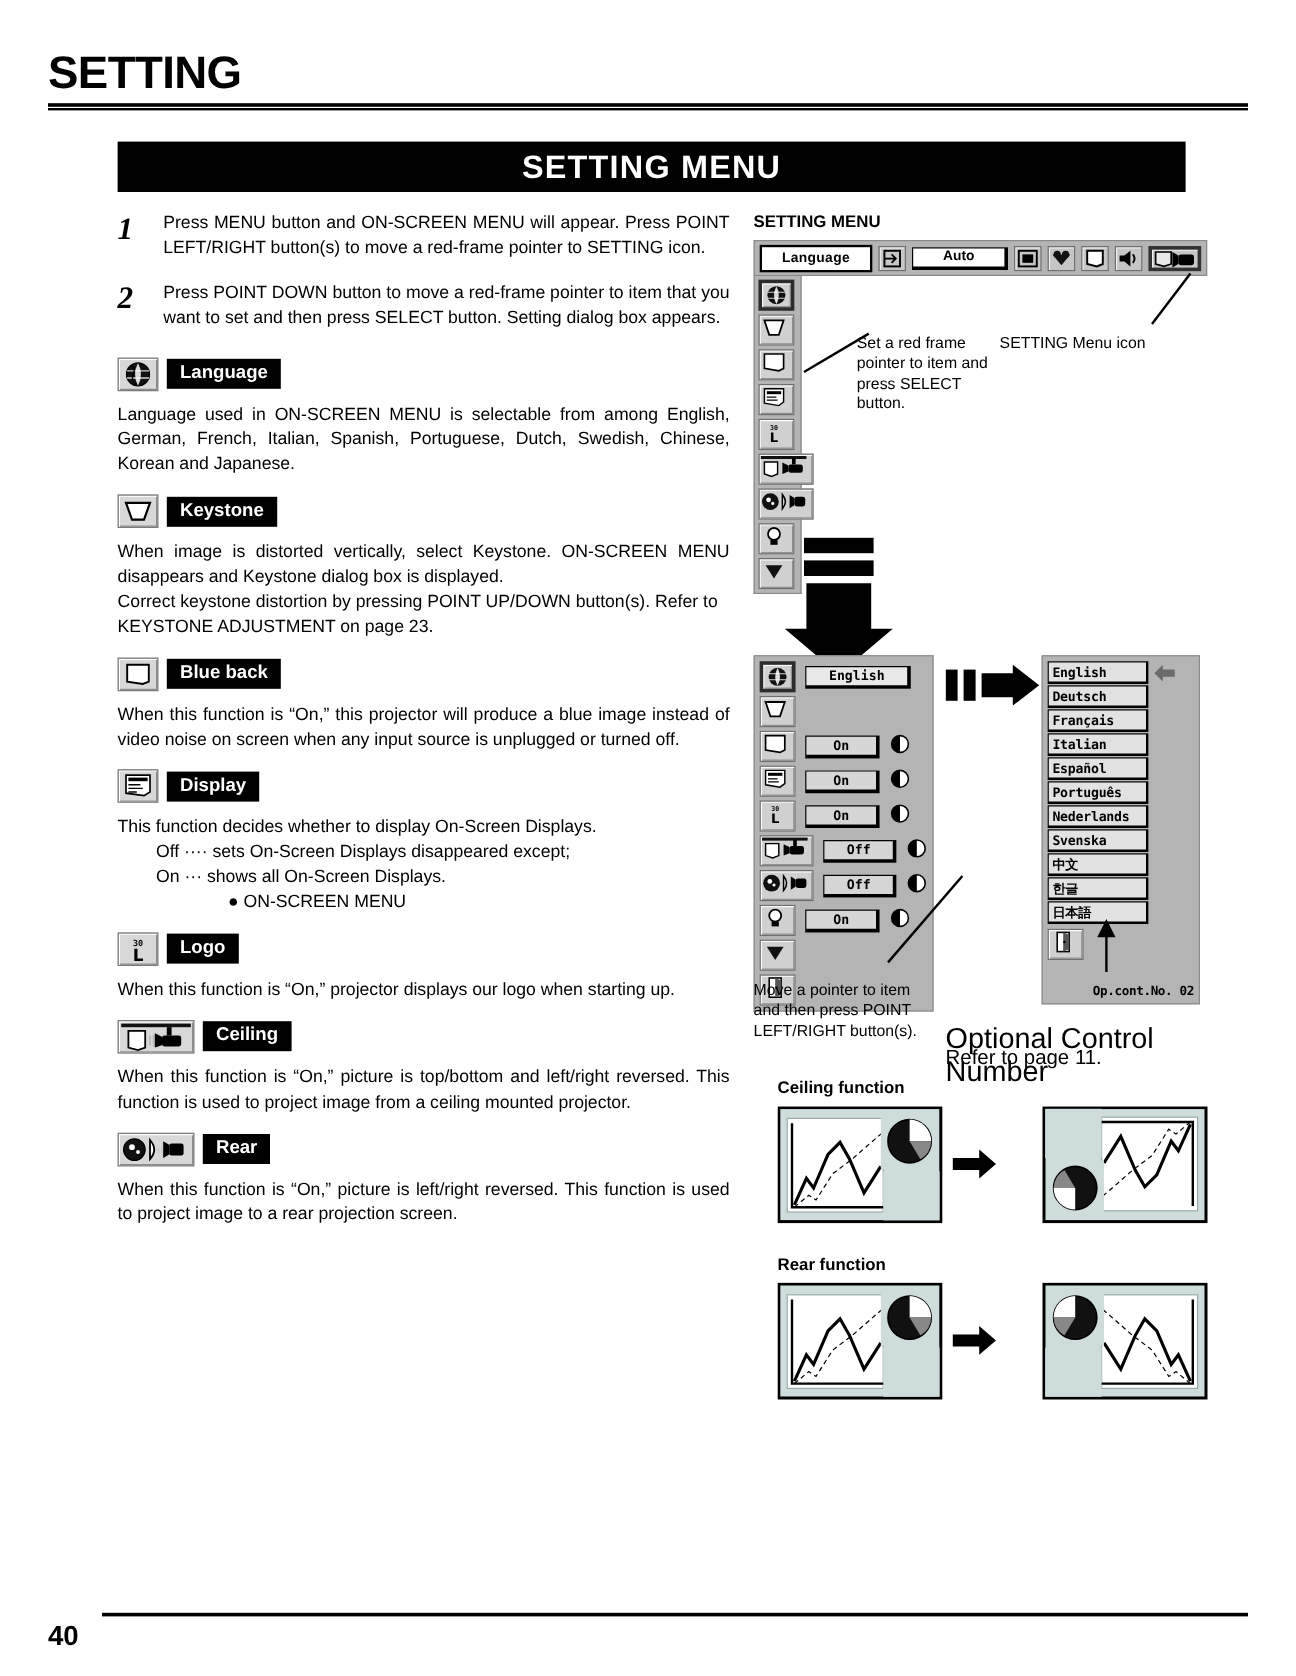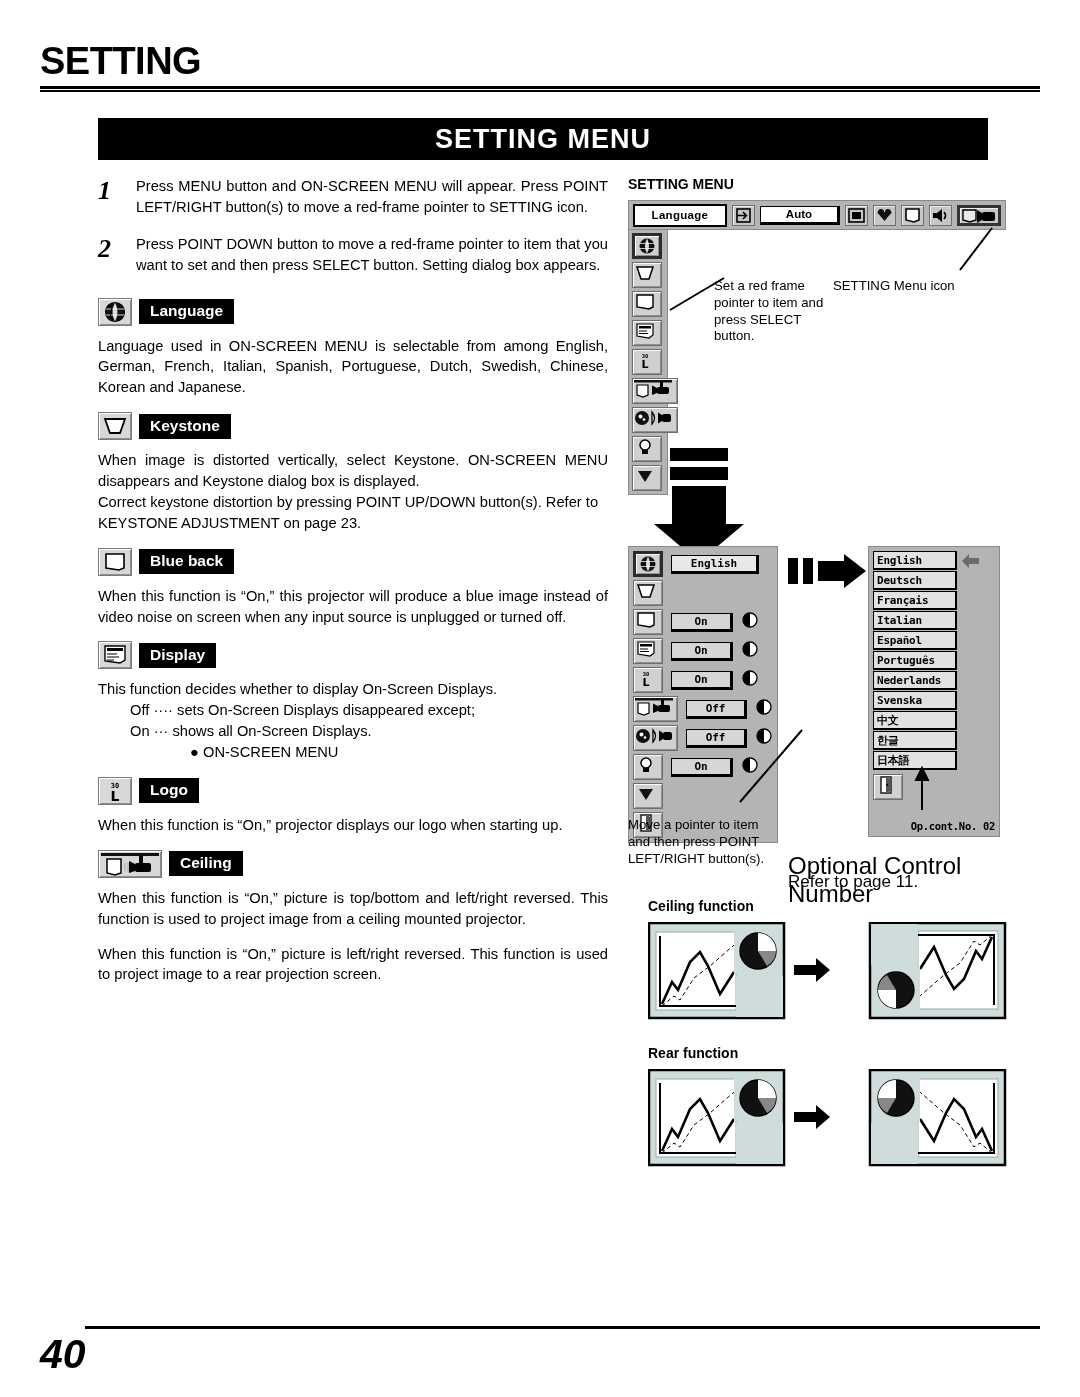--- a/index.html
+++ b/index.html
@@ -118,21 +118,21 @@
     font-size:11px; font-weight:bold; font-family:"DejaVu Sans Mono", monospace;
     letter-spacing:-0.2px;
   }
   .opnum { font-size:10.5px; font-weight:bold; font-family:"DejaVu Sans Mono", monospace; letter-spacing:-0.3px; }
 
   .fn-title { font-size:14px; font-weight:bold; margin-bottom:8px; }
 
   
   #footer { position:absolute; left:40px; bottom:22px; width:1000px; }
   #footer .frule { border-top:3px solid #000; margin-left:45px; }
-  #footer .pnum { font-size:41px; font-weight:bold; line-height:1; margin-top:5px;font-style:italic; }
+  #footer .pnum { font-size:23px; font-weight:bold; line-height:1; margin-top:5px; }
 
   .abs { position:absolute; }
 </style>
 </head>
 <body>
 
 <div id="page-header">
   <div class="chapter">SETTING</div>
   <div class="rule-double"></div>
 </div>
@@ -234,20 +234,34 @@
           <rect x="36" y="12" width="16" height="9" rx="2" fill="#000"></rect>
           <polygon points="36,13 30,10 30,22 36,20" fill="#000"></polygon>
         </svg>
       </div>
       <div class="sec-label">Ceiling</div>
     </div>
     <div class="sec-body">When this function is “On,” picture is top/bottom and left/right reversed. This function is used to project image from a ceiling mounted projector.</div>
   </div>
 
   <div class="section">
+    <div class="sec-head">
+      <div class="chip wide">
+        <svg width="62" height="26" viewBox="0 0 62 26">
+          <circle cx="13" cy="13" r="9" fill="#111" stroke="#000" stroke-width="1"></circle>
+          <circle cx="11" cy="11" r="2.4" fill="#fff"></circle>
+          <circle cx="16" cy="15" r="1.6" fill="#fff"></circle>
+          <path d="M26,5 q7,8 0,16 Z" fill="#fff" stroke="#000" stroke-width="1.5"></path>
+          <path d="M33,11 l0,5 M36,10 l0,7" stroke="#ccc" stroke-width="1.5"></path>
+          <rect x="42" y="8" width="12" height="10" rx="2" fill="#000"></rect>
+          <polygon points="42,9 37,6 37,20 42,17" fill="#000"></polygon>
+        </svg>
+      </div>
+      <div class="sec-label">Rear</div>
+    </div>
     <div class="sec-body">When this function is “On,” picture is left/right reversed.  This function is used to project image to a rear projection screen.</div>
   </div>
 
 </div>
 
 <div id="right-col">
 
   <div class="rc-head">SETTING MENU</div>
 
   <div class="osd-bar" style="width:378px;">

